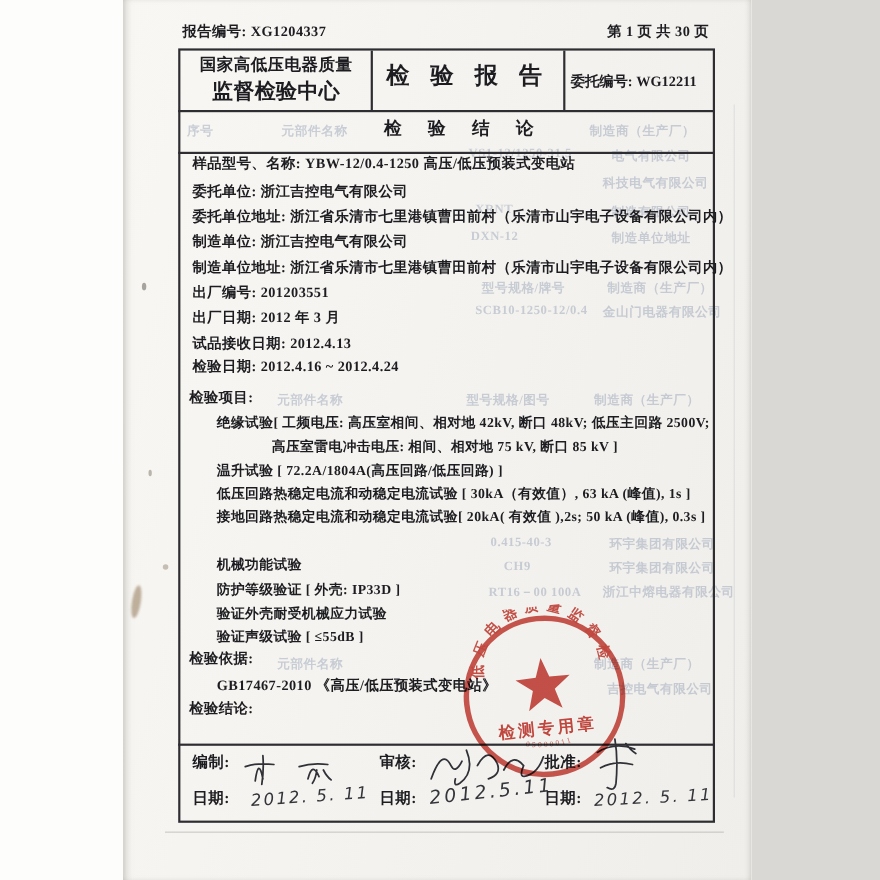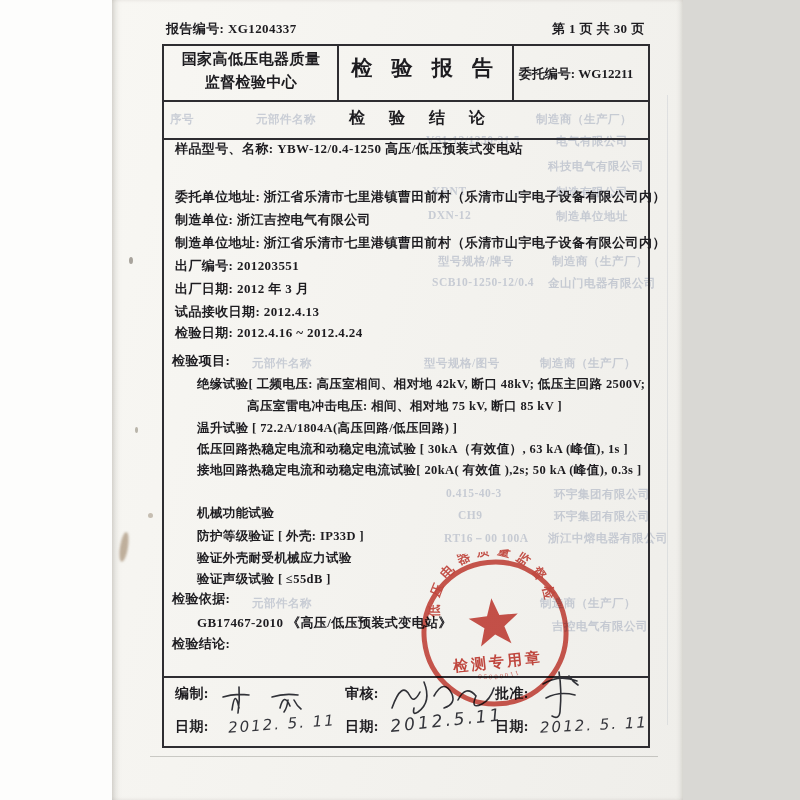--- a/index.html
+++ b/index.html
@@ -72,27 +72,28 @@
 
   <div id="tbl-outer"></div>
   <div class="bline" style="left:162px;top:100px;width:488px;height:2px;"></div>
   <div class="bline" style="left:162px;top:138px;width:488px;height:2px;"></div>
   <div class="bline" style="left:162px;top:676px;width:488px;height:2px;"></div>
   <div class="bline" style="left:337px;top:46px;width:2px;height:54px;"></div>
   <div class="bline" style="left:512px;top:46px;width:2px;height:54px;"></div>
   <div class="fline" style="left:150px;top:756px;width:508px;height:1px;background:rgba(120,120,115,.35);"></div>
 
   <div class="line center" style="left:166px;top:53px;width:170px;font-size:15px;font-family:Liberation Mono, monospace;">国家高低压电器质量</div>
-  <div class="line center" style="left:166px;top:76px;width:170px;font-size:15px;font-family:Liberation Mono, monospace;">监督检验中心</div>
+  <div class="line center" style="left:166px;top:76px;width:170px;font-size:19px;">监督检验中心</div>
   <div class="line center" style="left:341px;top:60px;width:169px;font-size:21px;letter-spacing:7px;font-weight:700;">检 验 报 告</div>
   <div class="line center" style="left:514px;top:66px;width:124px;font-size:13px;letter-spacing:0;">委托编号: WG12211</div>
 
   <div class="line center" style="left:162px;top:110px;width:520px;font-size:16px;letter-spacing:10px;font-weight:700;">检 验 结 论</div>
 
   <div class="line" style="left:175px;top:141px">样品型号、名称: YBW-12/0.4-1250   高压/低压预装式变电站</div>
+  <div class="line" style="left:175px;top:166px">委托单位: 浙江吉控电气有限公司</div>
   <div class="line" style="left:175px;top:189px">委托单位地址: 浙江省乐清市七里港镇曹田前村（乐清市山宇电子设备有限公司内）</div>
   <div class="line" style="left:175px;top:212px">制造单位: 浙江吉控电气有限公司</div>
   <div class="line" style="left:175px;top:235px">制造单位地址: 浙江省乐清市七里港镇曹田前村（乐清市山宇电子设备有限公司内）</div>
   <div class="line" style="left:175px;top:258px">出厂编号: 201203551</div>
   <div class="line" style="left:175px;top:281px">出厂日期: 2012 年 3 月</div>
   <div class="line" style="left:175px;top:304px">试品接收日期: 2012.4.13</div>
   <div class="line" style="left:175px;top:325px">检验日期: 2012.4.16 ~ 2012.4.24</div>
 
   <div class="line" style="left:172px;top:353px">检验项目:</div>
   <div class="line small" style="left:197px;top:376px">绝缘试验[ 工频电压: 高压室相间、相对地 42kV, 断口 48kV; 低压主回路 2500V;</div>

